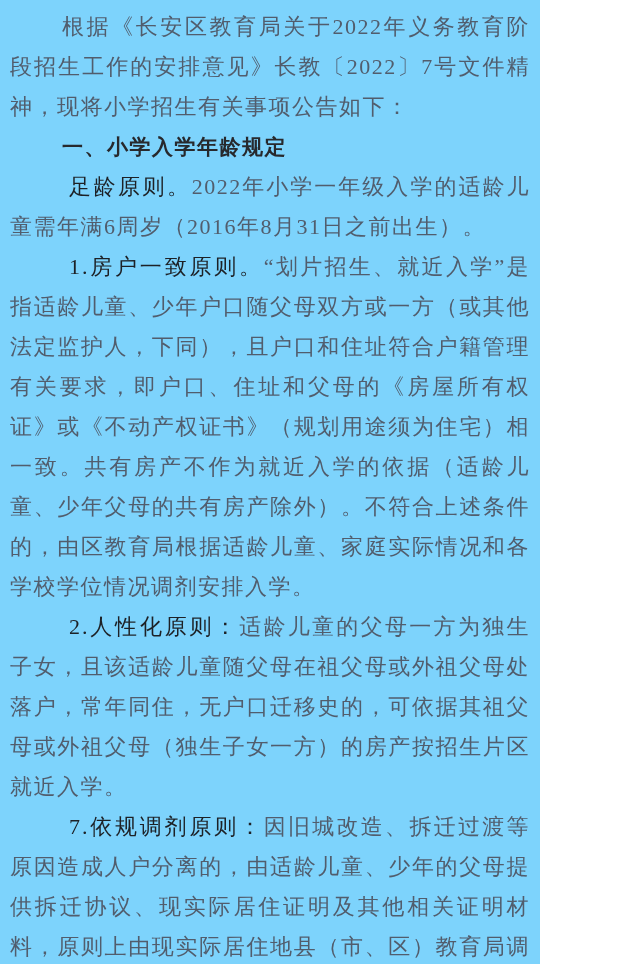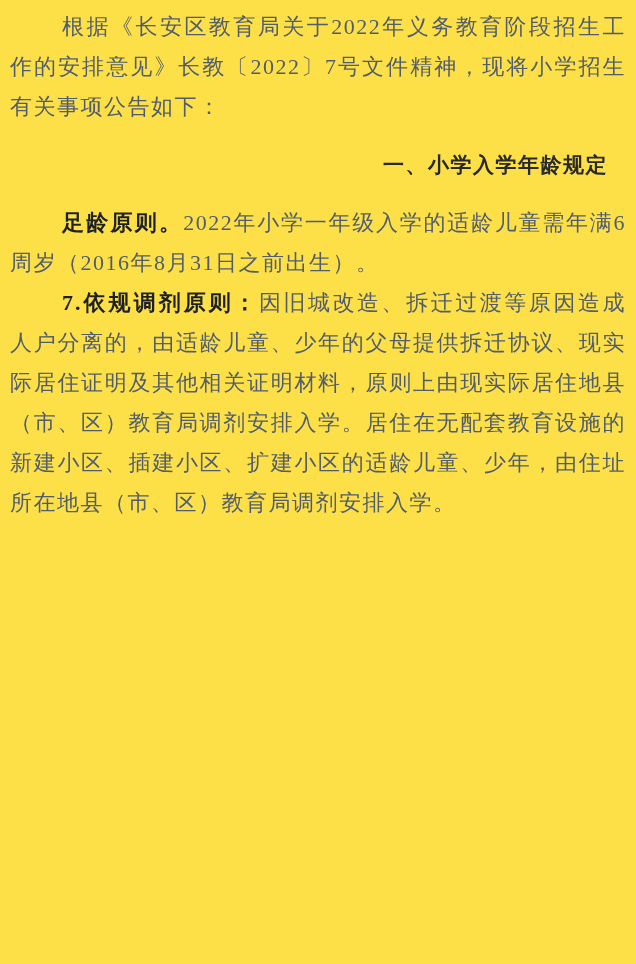--- a/index.html
+++ b/index.html
@@ -2,65 +2,67 @@
 <html><head>
 <meta charset="utf-8">
 <style>
   html, body {
     margin: 0;
     padding: 0;
     background: #ffffff;
   }
   .page {
     position: relative;
-    width: 636px;
+    width: 540px;
     height: 964px;
-    background: #fde047;
+    background: #7dd3fc;
     box-sizing: border-box;
     padding: 7px 10px 0 10px;
     overflow: hidden;
   }
   .para {
     margin: 0;
     font-family: "Liberation Serif", "DejaVu Serif", serif;
     font-size: 22px;
     line-height: 40px;
     color: #51 5d6d;
     color: #515d6d;
     text-align: justify;
     text-justify: inter-character;
     text-indent: 52px;
     letter-spacing: 1.5px;
   }
   .para .lead {
-    font-weight: bold;
+    font-weight: normal;
     color: #1d2126;
     letter-spacing: 2px;
+    margin-left: 7px;
   }
   .heading {
-    margin: 18px;
+    margin: 0;
     padding-left: 52px;
     font-family: "Liberation Sans", "DejaVu Sans", sans-serif;
     font-size: 21px;
     font-weight: bold;
     line-height: 40px;
     color: #27292d;
     letter-spacing: 1.5px;
-    text-align: right;
   }
 </style>
 </head>
 <body>
 
 <div class="page">
 
   <p class="para">根据《长安区教育局关于2022年义务教育阶段招生工作的安排意见》长教〔2022〕7号文件精神，现将小学招生有关事项公告如下：</p>
 
   <h2 class="heading">一、小学入学年龄规定</h2>
 
   <p class="para"><strong class="lead">足龄原则。</strong><span>2022年小学一年级入学的适龄儿童需年满6周岁（2016年8月31日之前出生）。</span></p>
 
 
+  <p class="para"><strong class="lead">1.房户一致原则。</strong><span>“划片招生、就近入学”是指适龄儿童、少年户口随父母双方或一方（或其他法定监护人，下同），且户口和住址符合户籍管理有关要求，即户口、住址和父母的《房屋所有权证》或《不动产权证书》（规划用途须为住宅）相一致。共有房产不作为就近入学的依据（适龄儿童、少年父母的共有房产除外）。不符合上述条件的，由区教育局根据适龄儿童、家庭实际情况和各学校学位情况调剂安排入学。</span></p>
 
+  <p class="para"><strong class="lead">2.人性化原则：</strong><span>适龄儿童的父母一方为独生子女，且该适龄儿童随父母在祖父母或外祖父母处落户，常年同住，无户口迁移史的，可依据其祖父母或外祖父母（独生子女一方）的房产按招生片区就近入学。</span></p>
 
   <p class="para"><strong class="lead">7.依规调剂原则：</strong><span>因旧城改造、拆迁过渡等原因造成人户分离的，由适龄儿童、少年的父母提供拆迁协议、现实际居住证明及其他相关证明材料，原则上由现实际居住地县（市、区）教育局调剂安排入学。居住在无配套教育设施的新建小区、插建小区、扩建小区的适龄儿童、少年，由住址所在地县（市、区）教育局调剂安排入学。</span></p>
 
 </div>
 
 </body></html>

